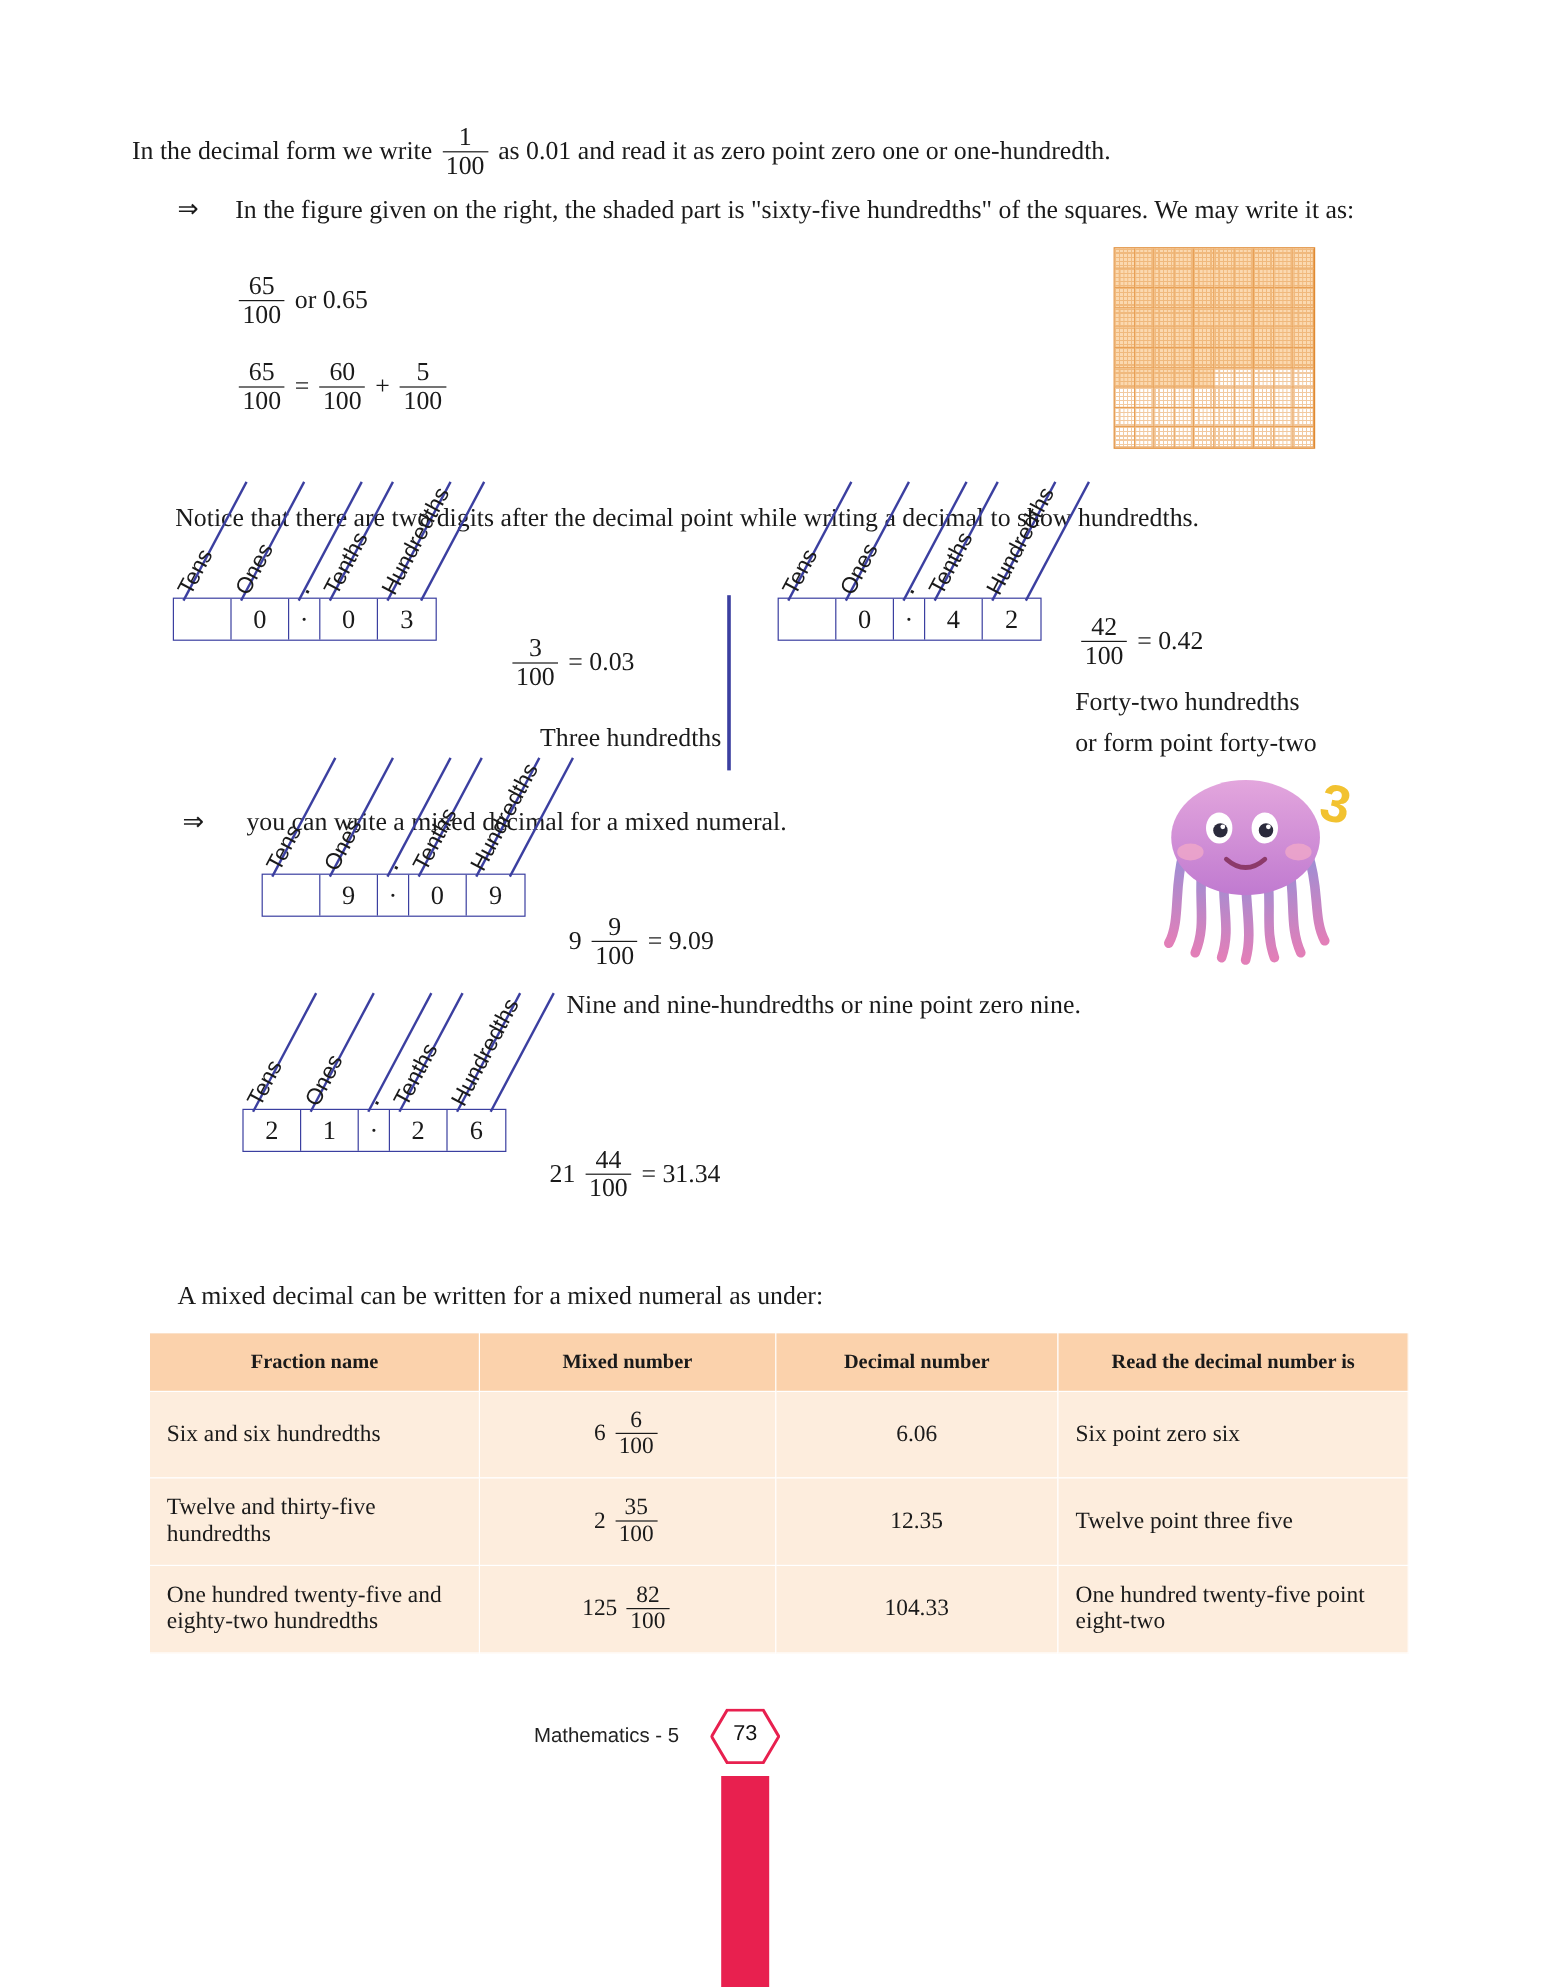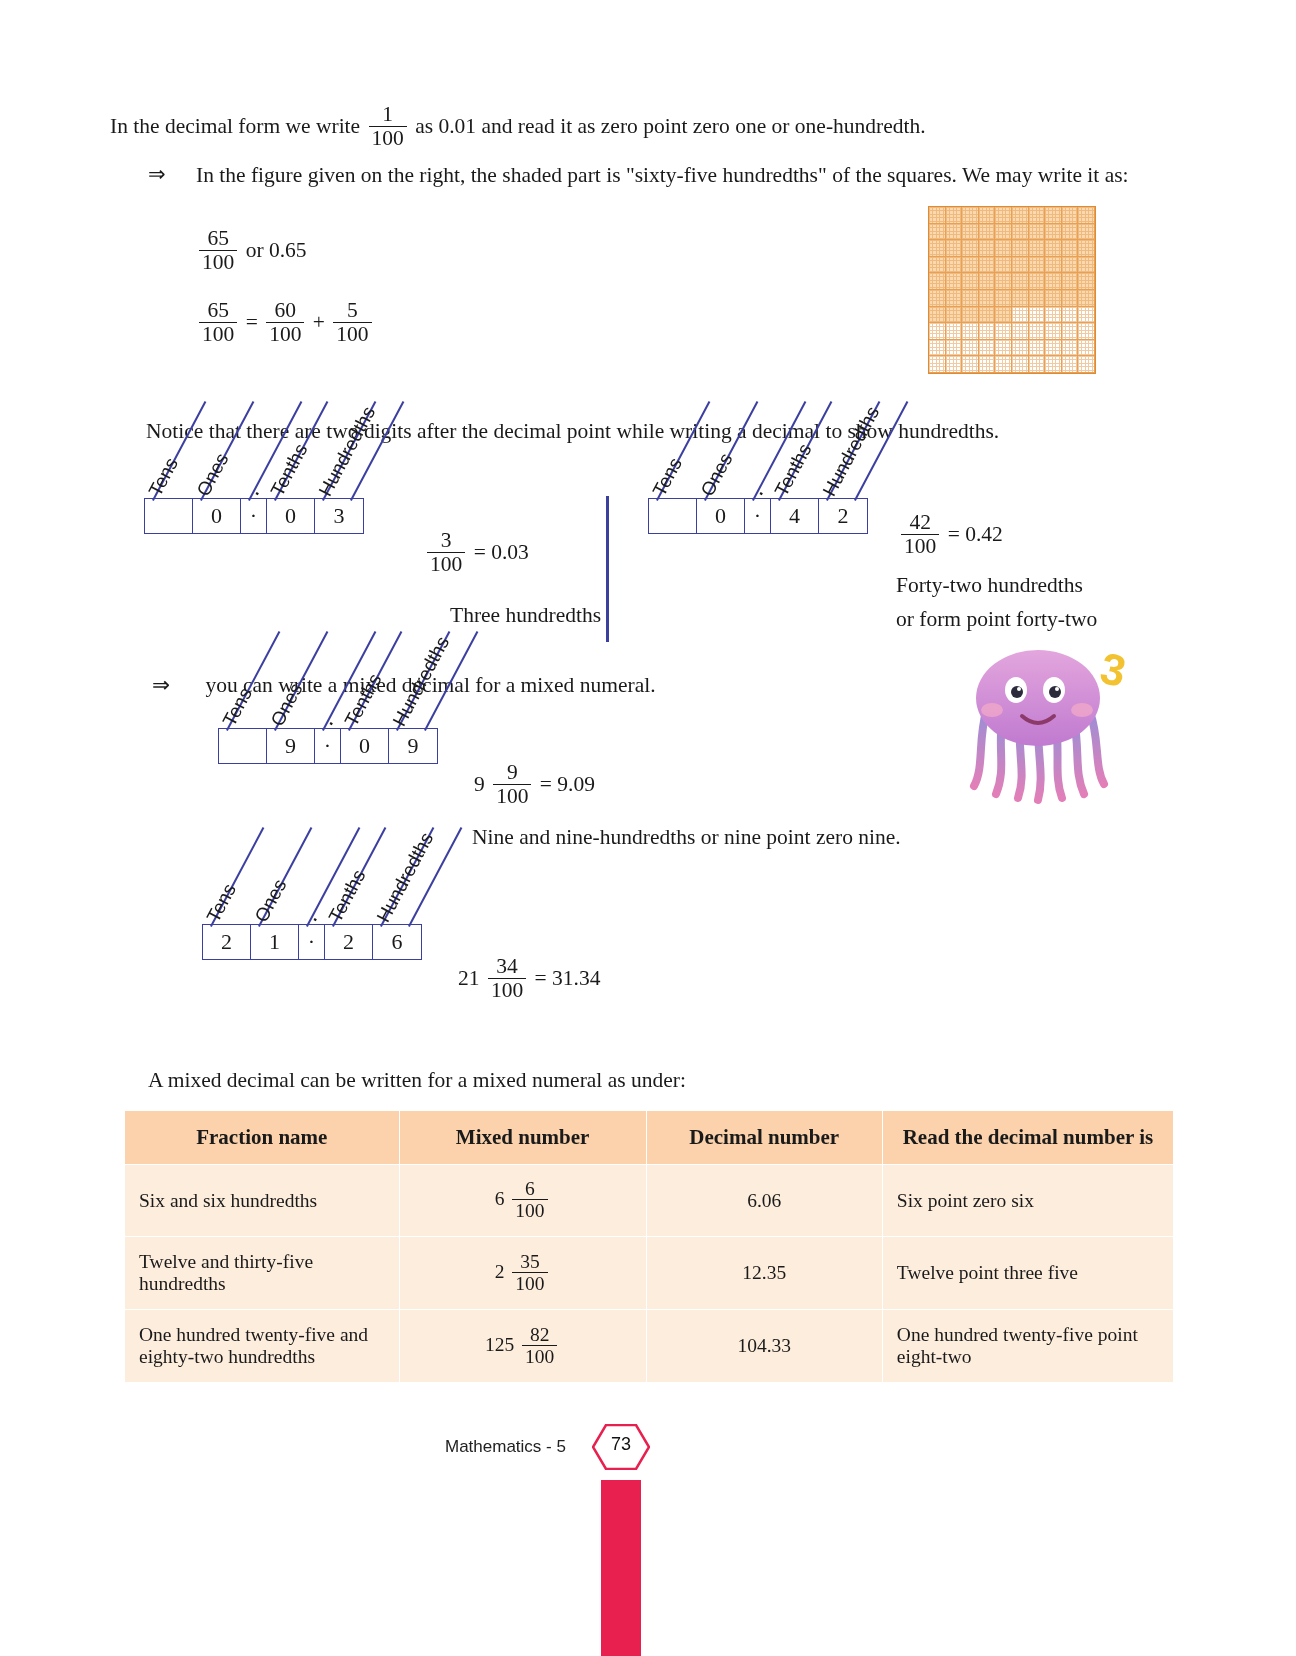--- a/index.html
+++ b/index.html
@@ -182,21 +182,21 @@
     position: absolute;
     left: 124px; top: 1110px;
     width: 1050px;
     border-collapse: collapse;
     font-size: 19.5px;
   }
   table.dtable th {
     background: #fbd2ac;
     border: 1px solid #ffffff;
     font-weight: bold;
-    font-size: 21px;
+    font-size: 17px;
     padding: 14px 10px;
     text-align: center;
     color: #1a1a1a;
   }
   table.dtable td {
     background: #fdeddd;
     border: 1px solid #ffffff;
     padding: 14px 14px;
     vertical-align: middle;
     color: #1a1a1a;
@@ -546,21 +546,21 @@
       <div class="cell w">1</div>
       <div class="cell dot">·</div>
       <div class="cell w">2</div>
       <div class="cell w">6</div>
     </div>
   </div>
 
   <div class="sidetext" style="left:458px; top:956px;">
     <span>21</span>
     <span class="frac">
-      <span class="num">34</span>
+      <span class="num">44</span>
       <span class="den">100</span>
     </span>
     <span>= 31.34</span>
   </div>
 
   <div class="mixline">A mixed decimal can be written for a mixed numeral as under:</div>
 
   <table class="dtable">
     <thead>
       <tr>

